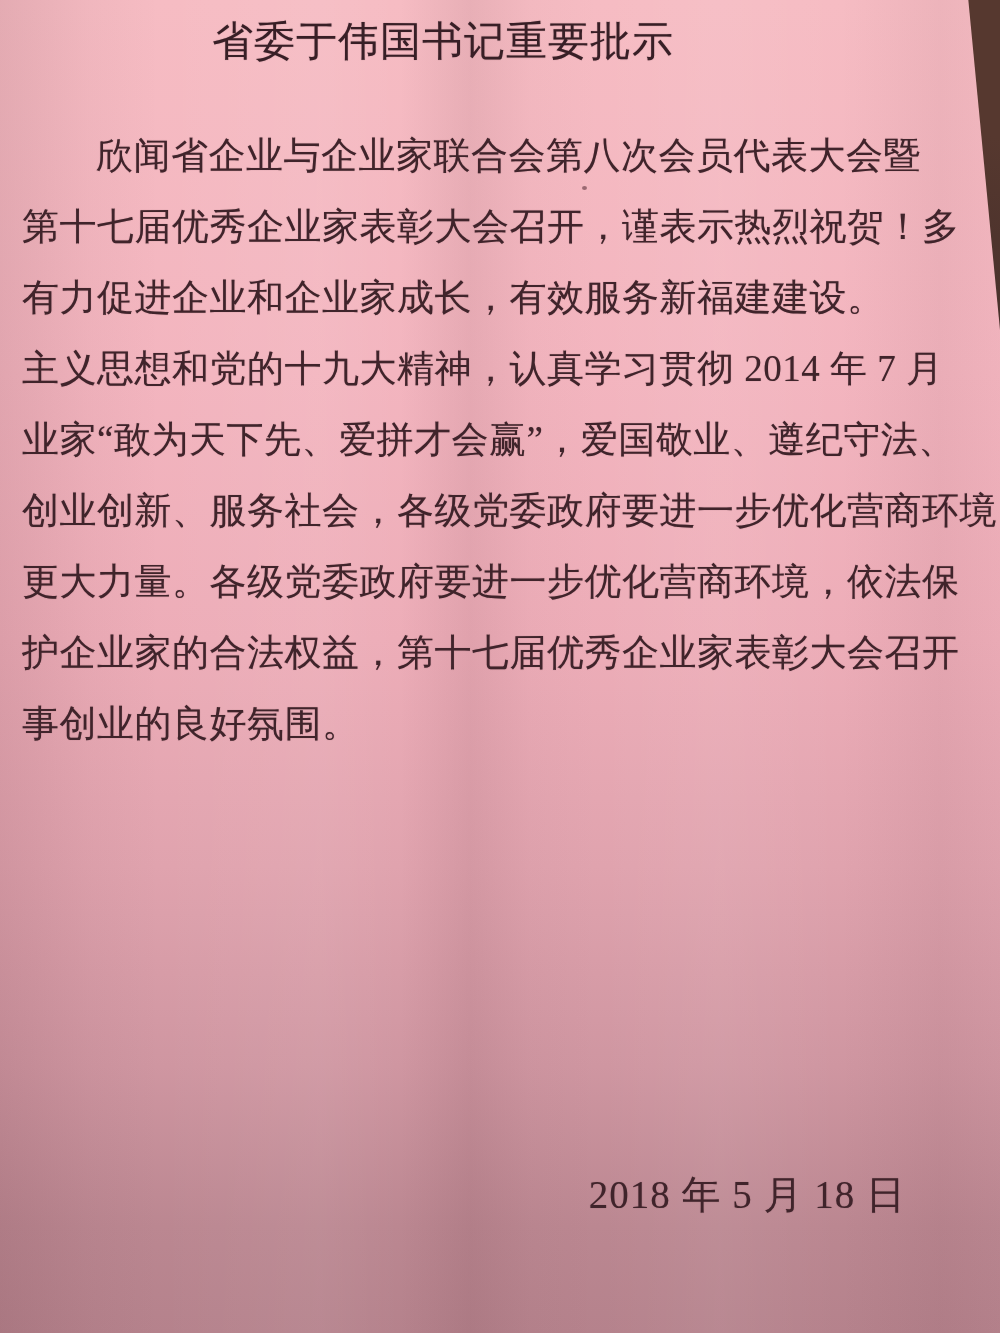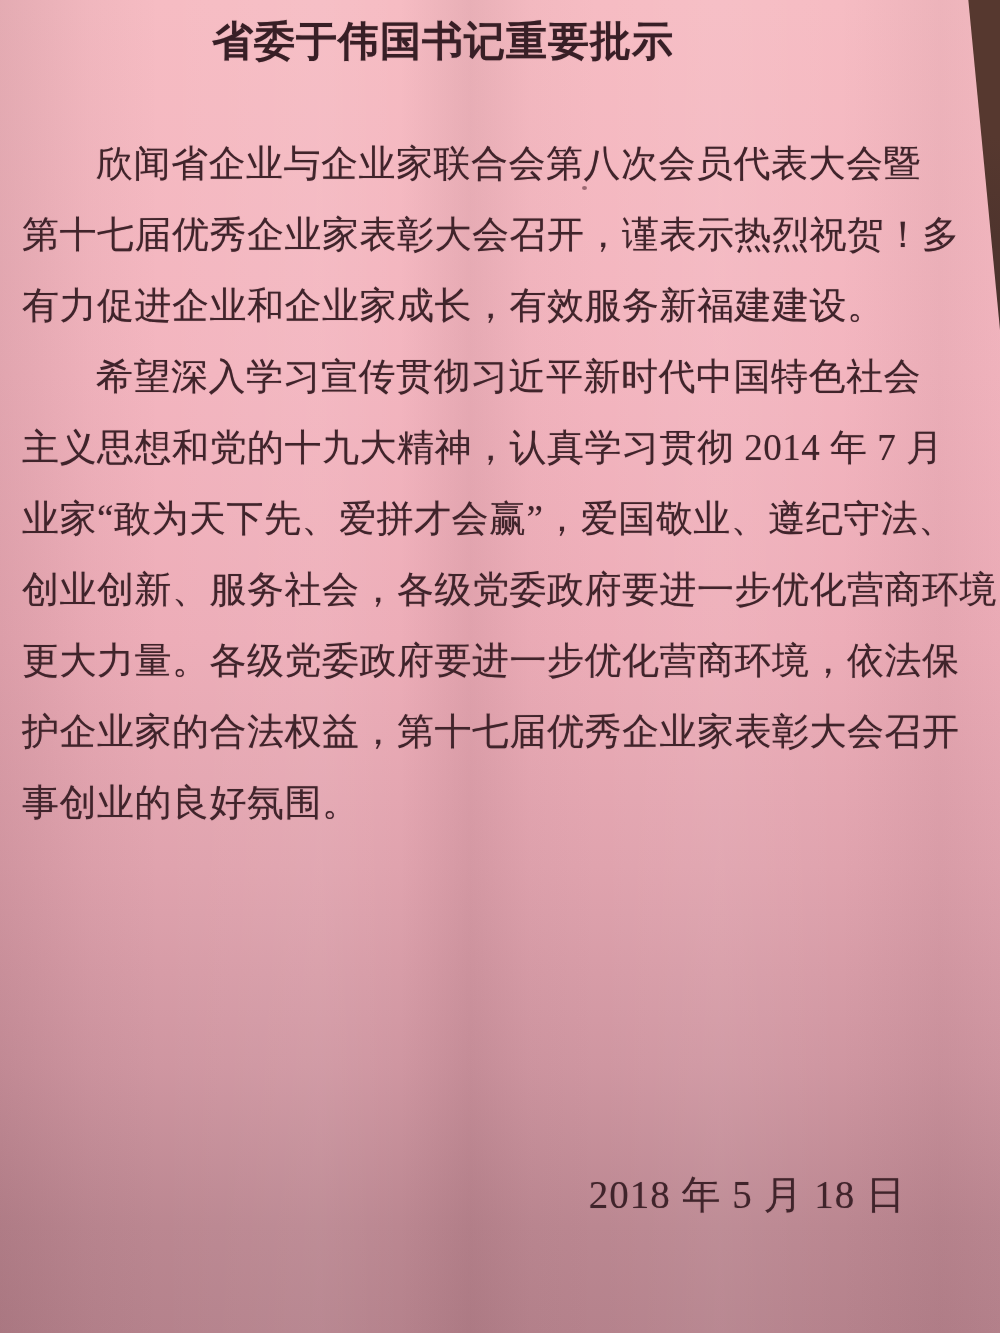--- a/index.html
+++ b/index.html
@@ -33,30 +33,30 @@
     width: 44px;
     height: 330px;
     background: linear-gradient(200deg, #56382f 40%, #47302b 100%);
     clip-path: polygon(28% 0%, 100% 0%, 100% 100%);
   }
   .title {
     position: absolute;
     top: 14px;
     left: 212px;
     font-family: "Liberation Sans", sans-serif;
-    font-weight: 700;
+    font-weight: 400;
     font-size: 41px;
     letter-spacing: 1px;
     color: #381f26;
     text-shadow: 0 0 1px rgba(56,31,38,0.45);
     white-space: nowrap;
   }
   .body-text {
     position: absolute;
-    top: 128px;
+    top: 120px;
     left: 22px;
     right: 18px;
     color: #40242b;
     text-shadow: 0 0 1px rgba(64,36,43,0.4);
   }
   .line {
     font-size: 37px;
     line-height: 71px;
     white-space: pre;
     letter-spacing: 0.5px;
@@ -105,21 +105,20 @@
 
   <div class="title">省委于伟国书记重要批示</div>
 
   <div class="speck"></div>
 
   <div class="body-text">
 
   <div class="line indent">欣闻省企业与企业家联合会第八次会员代表大会暨</div>
       <div class="line">第十七届优秀企业家表彰大会召开，谨表示热烈祝贺！多</div>
       <div class="line">有力促进企业和企业家成长，有效服务新福建建设。</div>
-      <div class="line indent">希望深入学习宣传贯彻习近平新时代中国特色社会</div>
       <div class="line">主义思想和党的十九大精神，认真学习贯彻 2014 年 7 月</div>
       <div class="line">业家“敢为天下先、爱拼才会赢”，爱国敬业、遵纪守法、</div>
       <div class="line">创业创新、服务社会，各级党委政府要进一步优化营商环境</div>
       <div class="line">更大力量。各级党委政府要进一步优化营商环境，依法保</div>
       <div class="line">护企业家的合法权益，第十七届优秀企业家表彰大会召开</div>
       <div class="line">事创业的良好氛围。</div>
     </div>
 
 
   <div class="date">2018 年 5 月 18 日</div>

